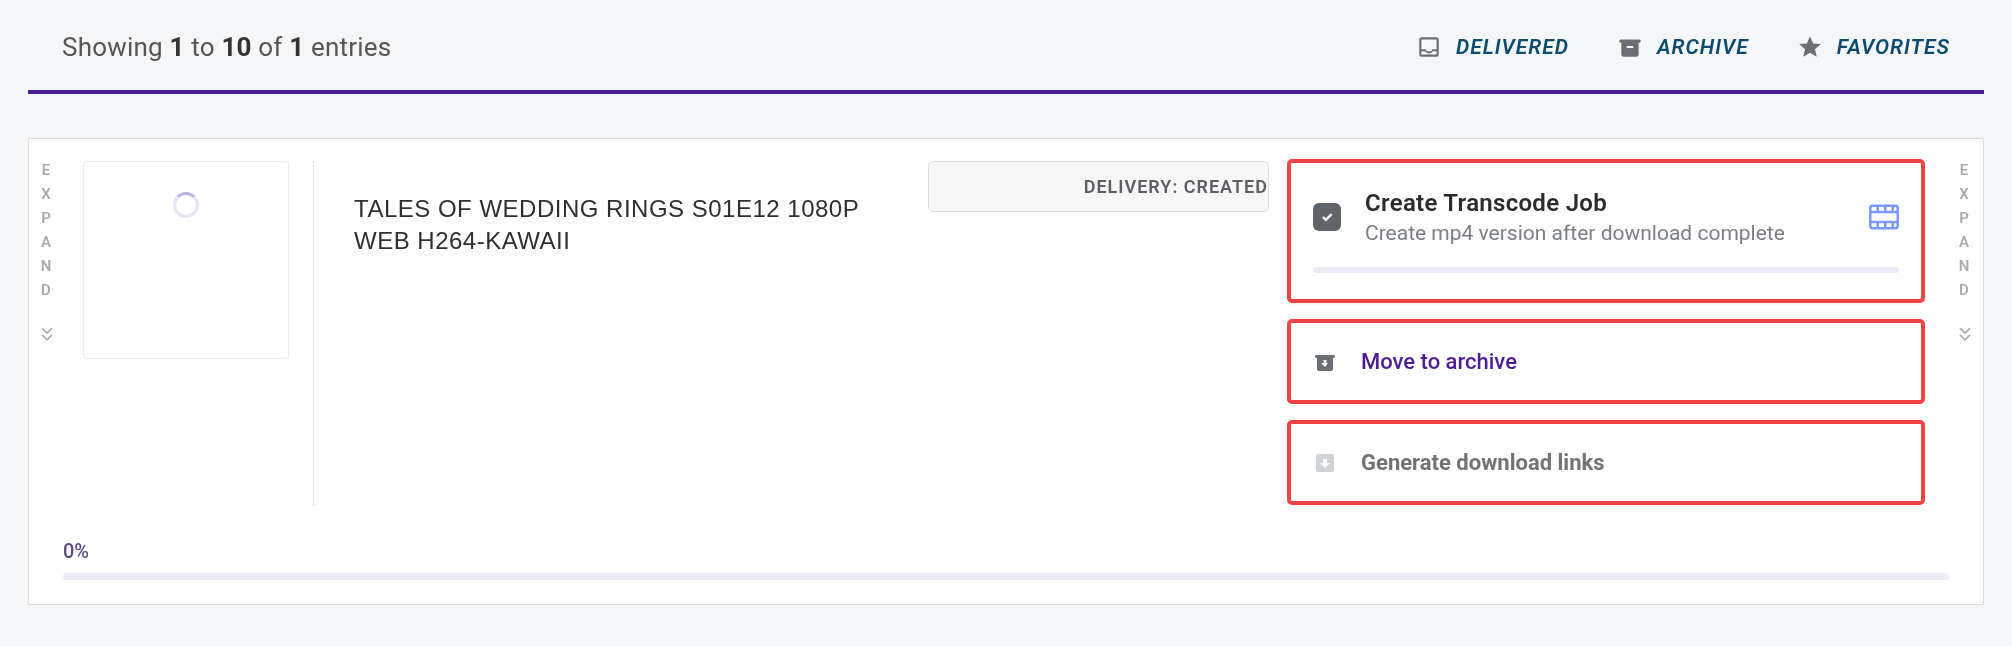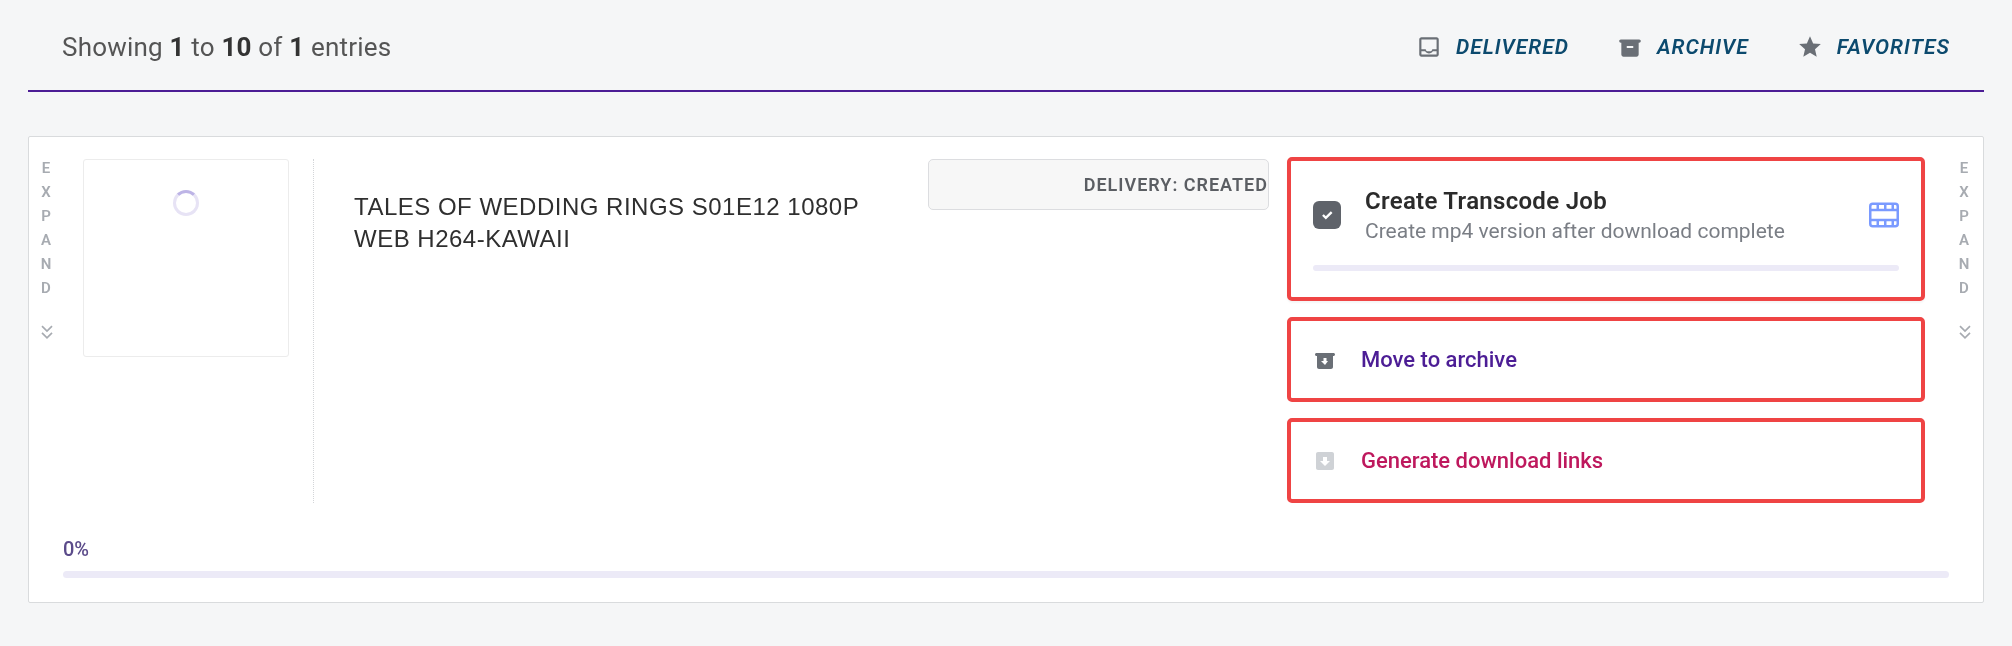--- a/index.html
+++ b/index.html
@@ -13,21 +13,21 @@
   }
   .wrap {
     padding: 24px 28px 0 28px;
   }
   
   .topbar {
     display: flex;
     justify-content: space-between;
     align-items: center;
     padding: 8px 34px 28px 34px;
-    border-bottom: 2px solid #4c1d95;
+    border-bottom: 4px solid #4c1d95;
   }
   .showing {
     font-size: 26px;
     color: #555;
     letter-spacing: 0.2px;
   }
   .showing b { font-weight: 700; color: #333; }
   .filters {
     display: flex;
     gap: 48px;
@@ -176,21 +176,21 @@
     border-radius: 3px;
   }
   .action-card.simple .icon {
     width: 24px; color: #6a6f76;
     display:flex;align-items:center;justify-content:center;
     flex-shrink:0;
   }
   .action-card.simple.disabled { color: #aeb2b8; }
   .action-card.simple.disabled .icon { color: #cfd2d6; }
   .action-card.simple .label { font-size: 22px; font-weight: 500; }
-  .action-card.simple.disabled .label { color:#be185d; }
+  .action-card.simple.disabled .label { color:#737373;font-weight:bold; }
   .action-card.simple .label.dark { color:#4c1d95; }
   .card-footer {
     padding: 12px 34px 24px 34px;
   }
   .progress-label {
     font-size: 20px;
     color: #5b4b8a;
     font-weight: 500;
     margin-bottom: 10px;
   }

